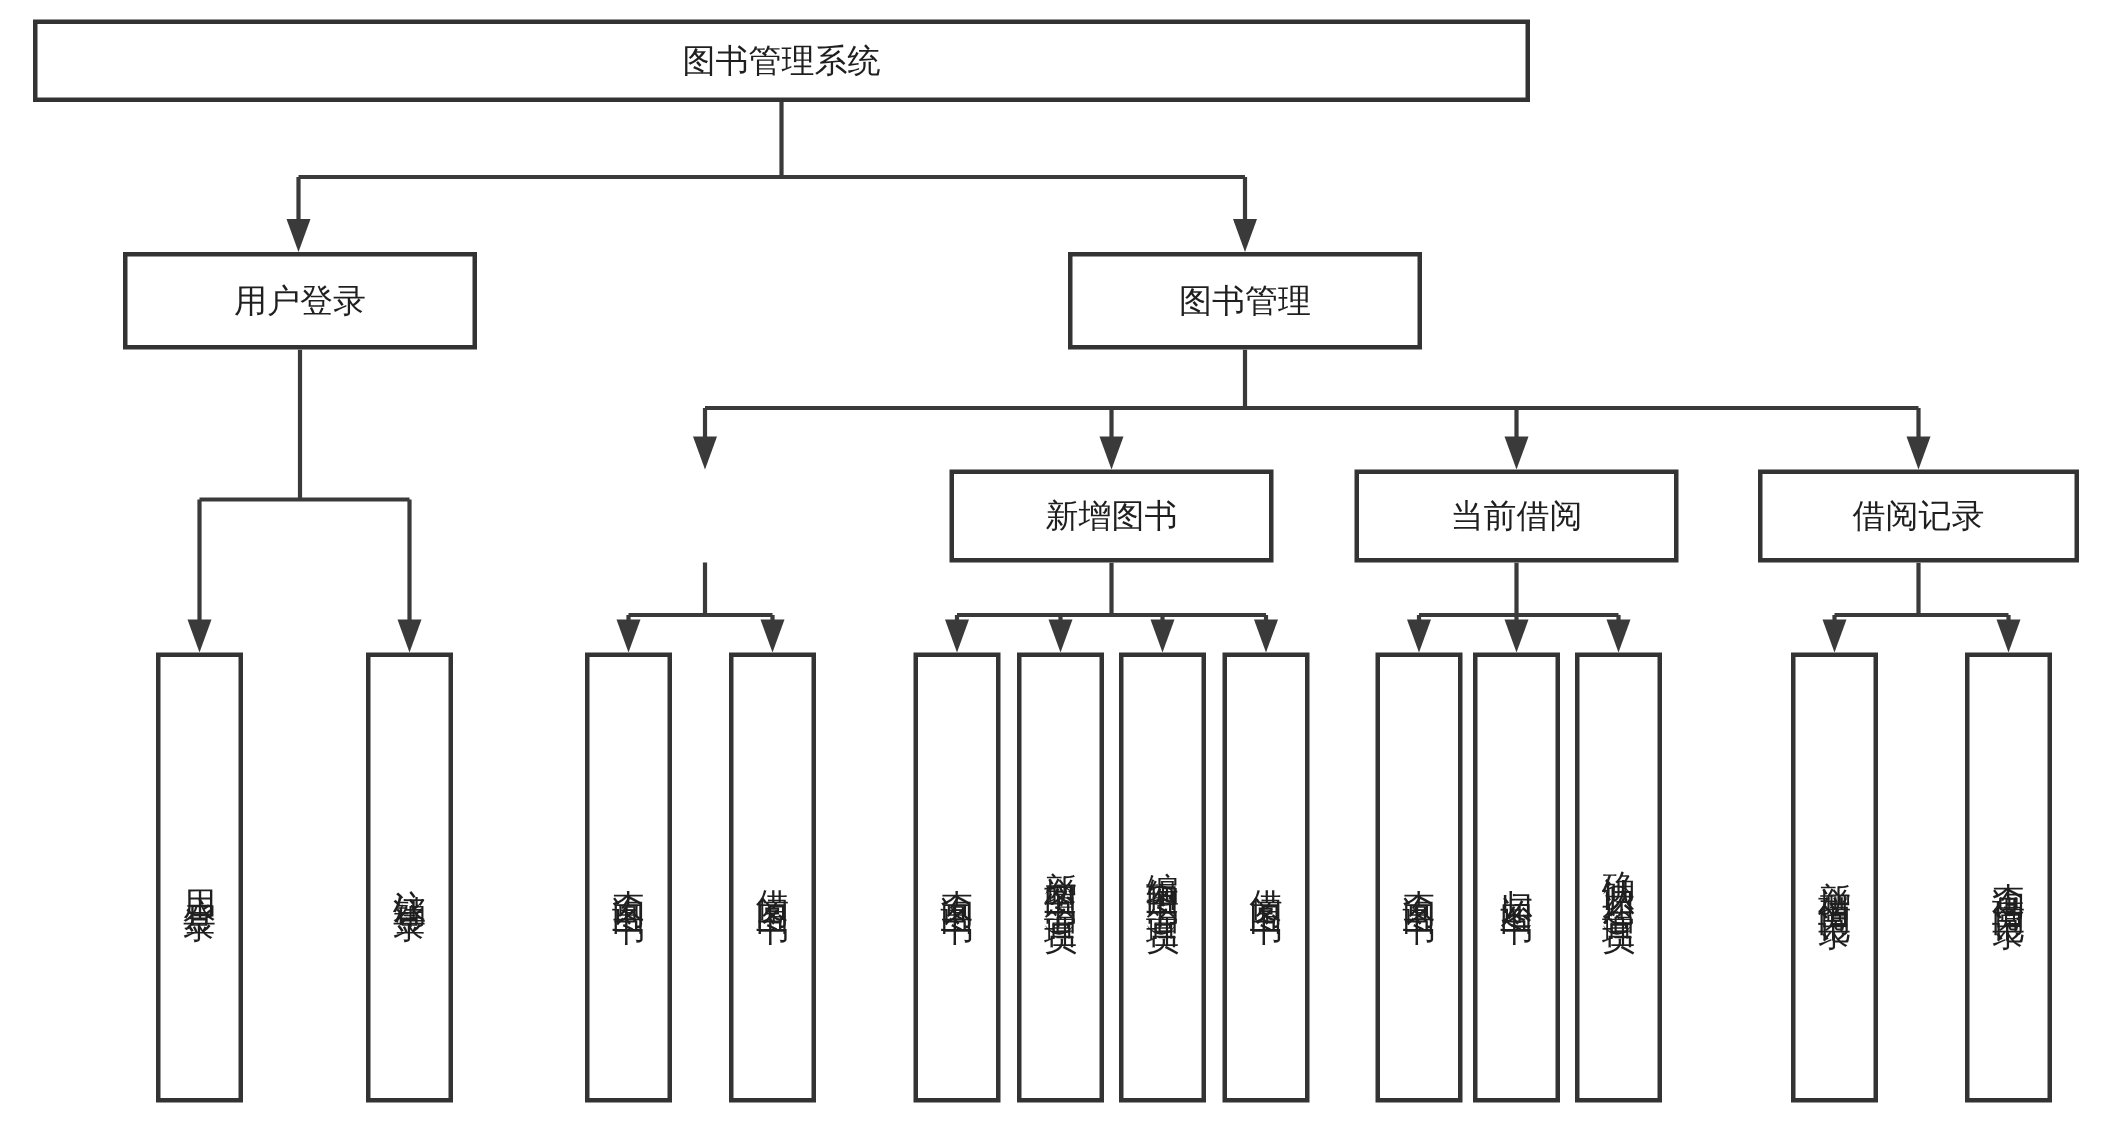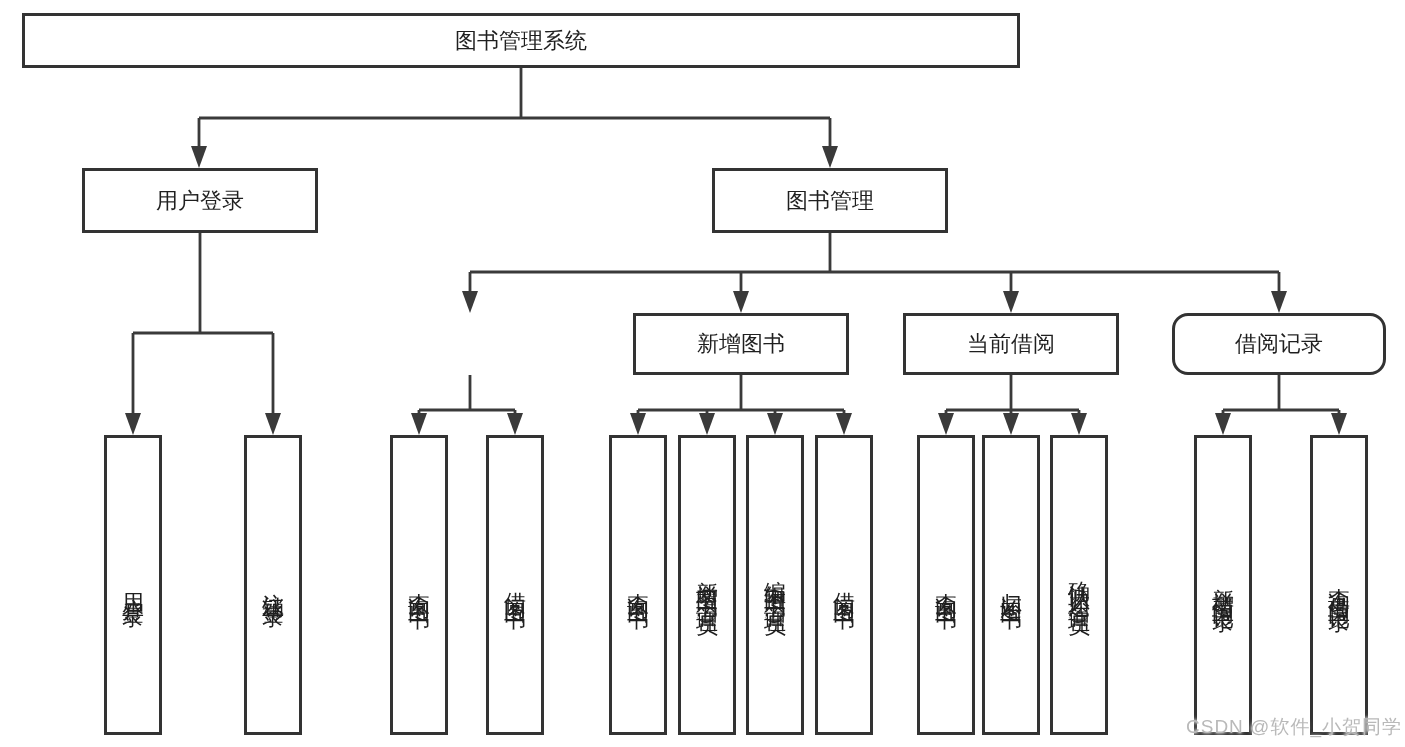--- a/index.html
+++ b/index.html
@@ -107,35 +107,34 @@
     </g>
   </svg>
 
   <div class="box" style="left:22px; top:13px; width:998px; height:55px;">图书管理系统</div>
 
   <div class="box" style="left:82px; top:168px; width:236px; height:65px;">用户登录</div>
   <div class="box" style="left:712px; top:168px; width:236px; height:65px;">图书管理</div>
 
   <div class="box" style="left:633px; top:313px; width:216px; height:62px;">新增图书</div>
   <div class="box" style="left:903px; top:313px; width:216px; height:62px;text-align:center;">当前借阅</div>
-  <div class="box" style="left:1172px; top:313px; width:214px; height:62px;border-radius:16px;">借阅记录</div>
+  <div class="box" style="left:1172px; top:313px; width:214px; height:62px;">借阅记录</div>
 
   <div class="box leaf" style="left:104px;">用户登录</div>
   <div class="box leaf" style="left:244px;">注销登录</div>
 
   <div class="box leaf" style="left:390px;">查询图书</div>
   <div class="box leaf" style="left:486px;">借阅图书</div>
 
   <div class="box leaf" style="left:609px;">查询图书</div>
   <div class="box leaf" style="left:678px;">新增图书（管理员）</div>
   <div class="box leaf" style="left:746px;">编辑图书（管理员）</div>
   <div class="box leaf" style="left:815px;">借阅图书</div>
 
   <div class="box leaf" style="left:917px;">查询图书</div>
   <div class="box leaf" style="left:982px;">归还图书</div>
   <div class="box leaf" style="left:1050px;">确认归还（管理员）</div>
 
   <div class="box leaf" style="left:1194px;">新增借阅记录</div>
   <div class="box leaf" style="left:1310px;">查询借阅记录</div>
 
-  <div class="watermark">CSDN @软件_小贺同学</div>
 
 </div>
 
 </body></html>

